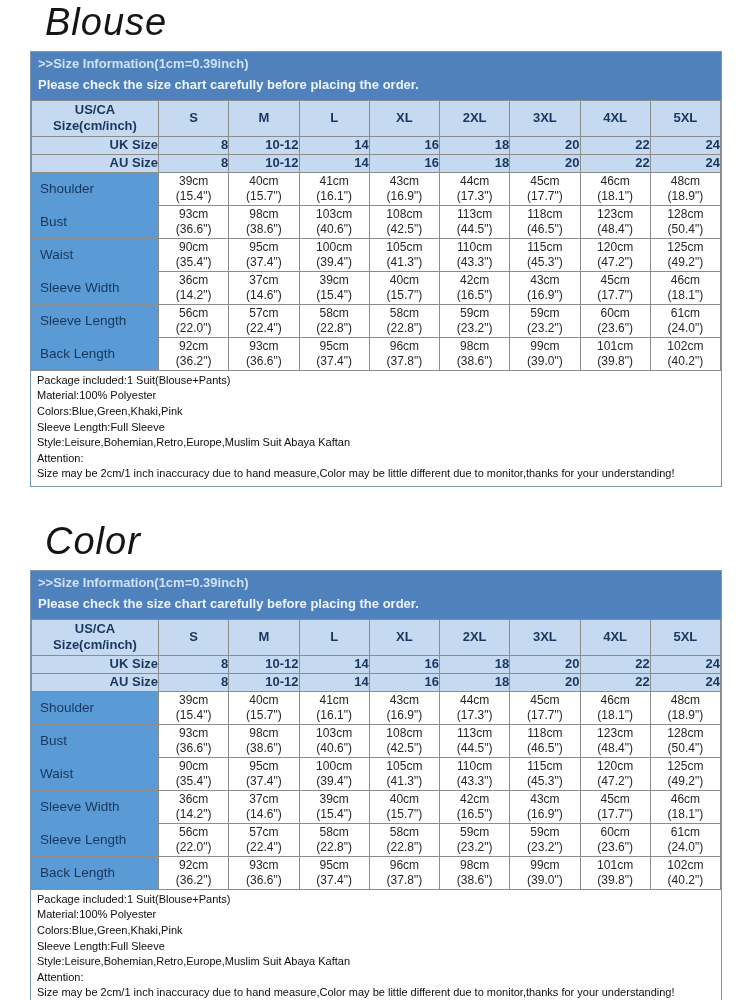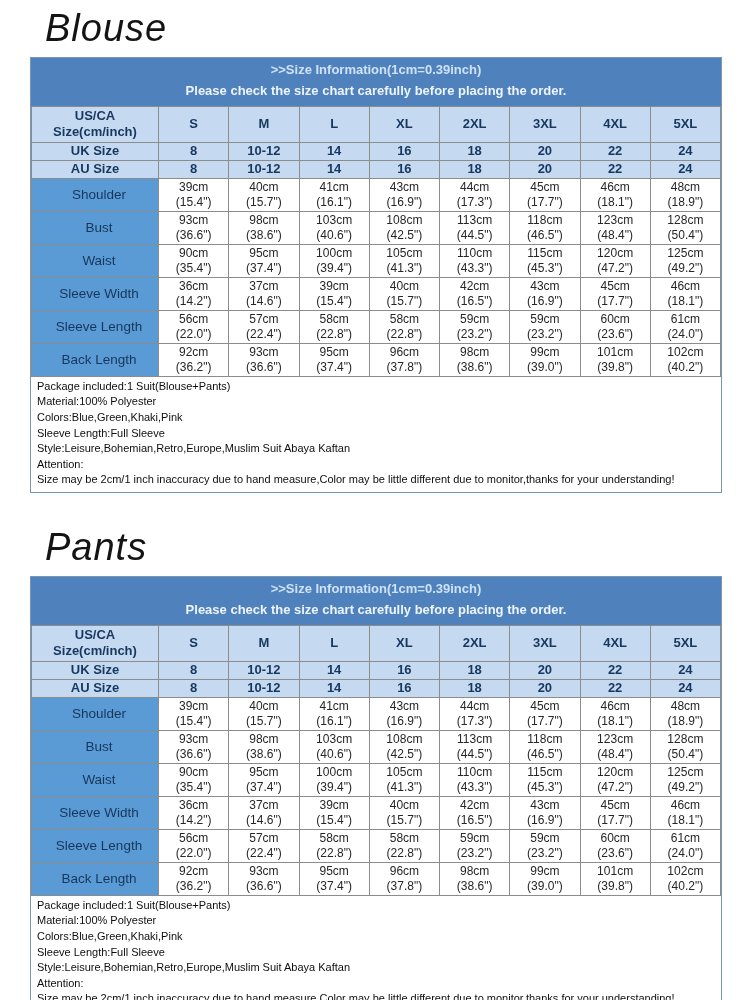--- a/index.html
+++ b/index.html
@@ -14,41 +14,40 @@
     --outer-border:#7B96B3;
     --page-bg:#FFFFFF;
   }
   *{box-sizing:border-box;margin:0;padding:0;}
   html,body{background:#fff;}
   .page{
     width:750px;height:1000px;background:var(--page-bg);
     font-family:"Liberation Sans","DejaVu Sans",sans-serif;
     overflow:hidden;position:relative;
   }
-  .section{padding-top:2px;margin-top:6px;}
+  .section{padding-top:2px;}
   .section + .section{margin-top:32px;}
   .section-title{
     font-style:italic;
     font-size:38px;
     font-weight:normal;
     color:#141414;
     margin:0 0 7px 45px;
     letter-spacing:1px;
     line-height:1.1;
   }
   .size-table-wrap{
     width:692px;
     margin-left:30px;
     border:1px solid var(--outer-border);
     background:#fff;
   }
   .header-bar{
     background:var(--header-bar);
     padding:3px 7px 6px 7px;
-    text-align:center;
   }
   .info-line{
     font-size:13px;font-weight:bold;color:var(--info-text);
     line-height:17px;
   }
   .check-line{
     font-size:13px;font-weight:bold;color:var(--check-text);
     line-height:19px;margin-top:3px;
   }
   table.size-table{
@@ -64,29 +63,29 @@
   tr.col-head th{
     background:var(--header-cell-bg);
     color:var(--header-text);
     font-size:13px;font-weight:bold;
     height:36px;line-height:16px;
   }
   tr.std-row th,tr.std-row td{
     background:var(--header-cell-bg);
     color:var(--header-text);
     font-size:13px;font-weight:bold;
-    height:18px;line-height:16px;
+    height:18px;line-height:16px;text-align:right;
   }
   tr.meas-row{height:32px;}
   tr.meas-row th.row-label{
     background:var(--label-cell-bg);
     color:#16365C;
     font-weight:normal;
     font-size:13.5px;
-    text-align:center;
+    text-align:left;
     padding-left:8px;
   }
   tr.meas-row td{
     background:#fff;
     color:var(--cell-text);
     font-size:12px;
     line-height:15px;
     padding:1px 0;
   }
   .notes-footer{
@@ -380,21 +379,21 @@
             <div class="note-line">Colors:Blue,Green,Khaki,Pink</div>
             <div class="note-line">Sleeve Length:Full Sleeve</div>
             <div class="note-line">Style:Leisure,Bohemian,Retro,Europe,Muslim Suit Abaya Kaftan</div>
             <div class="note-line">Attention:</div>
             <div class="note-line">Size may be 2cm/1 inch inaccuracy due to hand measure,Color may be little different due to monitor,thanks for your understanding!</div>
           </div>
     </div>
   </div>
 
   <div class="section">
-    <h1 class="section-title">Pants</h1>
+    <h1 class="section-title">Color</h1>
     <div class="size-table-wrap">
       <div class="header-bar">
         <div class="info-line">&gt;&gt;Size Information(1cm=0.39inch)</div>
         <div class="check-line">Please check the size chart carefully before placing the order.</div>
       </div>
       <table class="size-table">
         <colgroup>
           <col style="width:127px">
           <col>
               <col>

